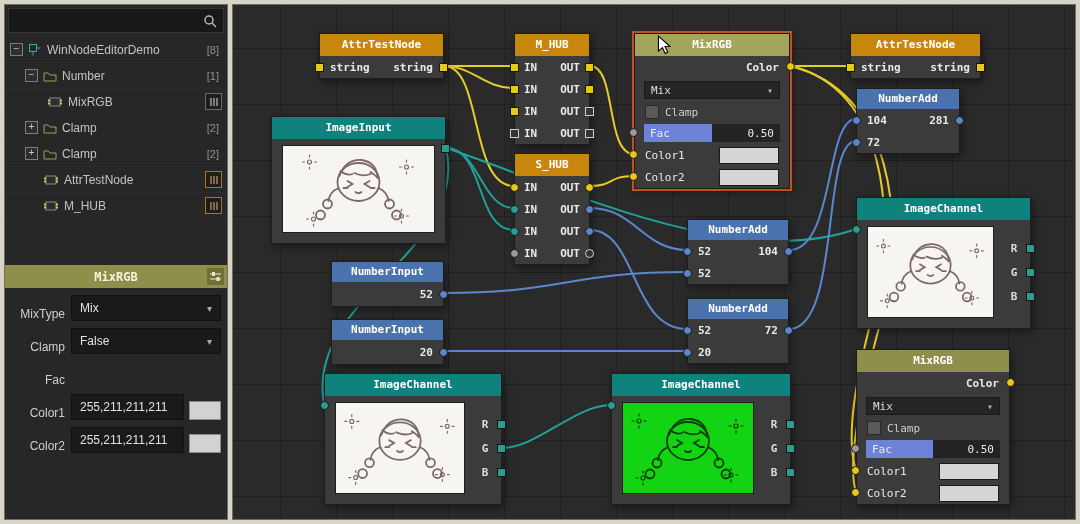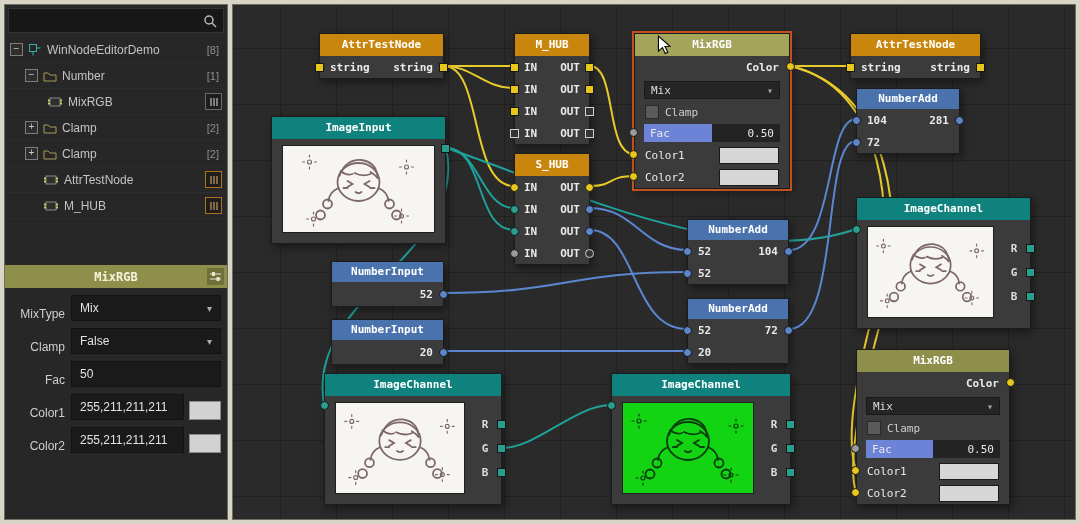--- a/index.html
+++ b/index.html
@@ -257,23 +257,20 @@
     <div class="prop-row">
       <span class="prop-label">Clamp</span>
       <div class="prop-field">
         <span class="val">False</span>
         <span class="caret">▾</span>
       </div>
     </div>
 
     <div class="prop-row">
       <span class="prop-label">Fac</span>
-      <div class="prop-field">
-        <span class="val">50</span>
-      </div>
     </div>
 
     <div class="prop-row">
       <span class="prop-label">Color1</span>
       <div class="prop-field">
         <span class="val">255,211,211,211</span>
       </div>
       <span class="prop-swatch"></span>
     </div>
 

